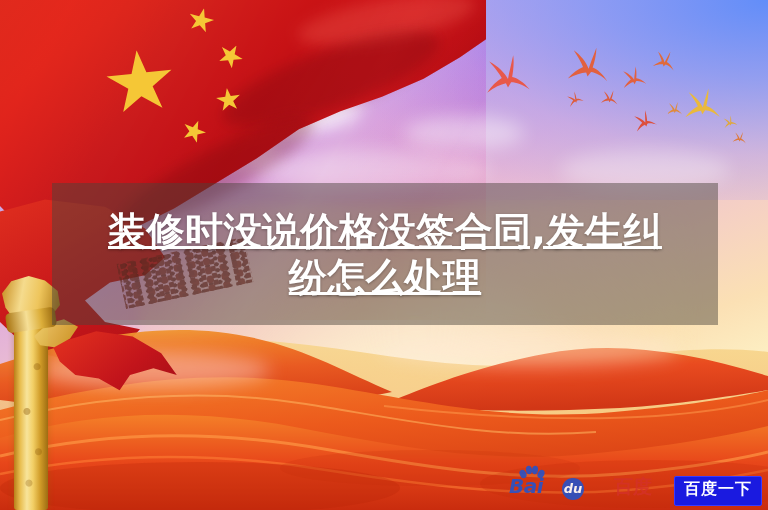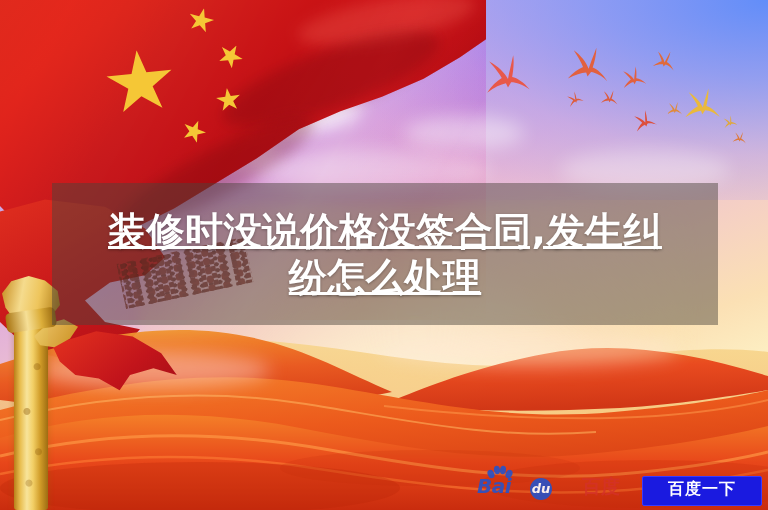--- a/index.html
+++ b/index.html
@@ -304,21 +304,21 @@
     letter-spacing: 3px;
     text-shadow: 0 1px 2px rgba(120,20,0,0.45);
     white-space: nowrap;
   }
   .wm-button {
     background: #1a1ae0;
     color: #ffffff;
     font-size: 16px;
     font-weight: 700;
     letter-spacing: 1px;
-    padding: 4px 25px 5px;
+    padding: 4px 9px 5px;
     border: 1px solid #3a3aff;
     border-radius: 2px;
     line-height: 1;
     white-space: nowrap;
   }
 </style>
 </head>
 <body>
 
 <div id="stage">

